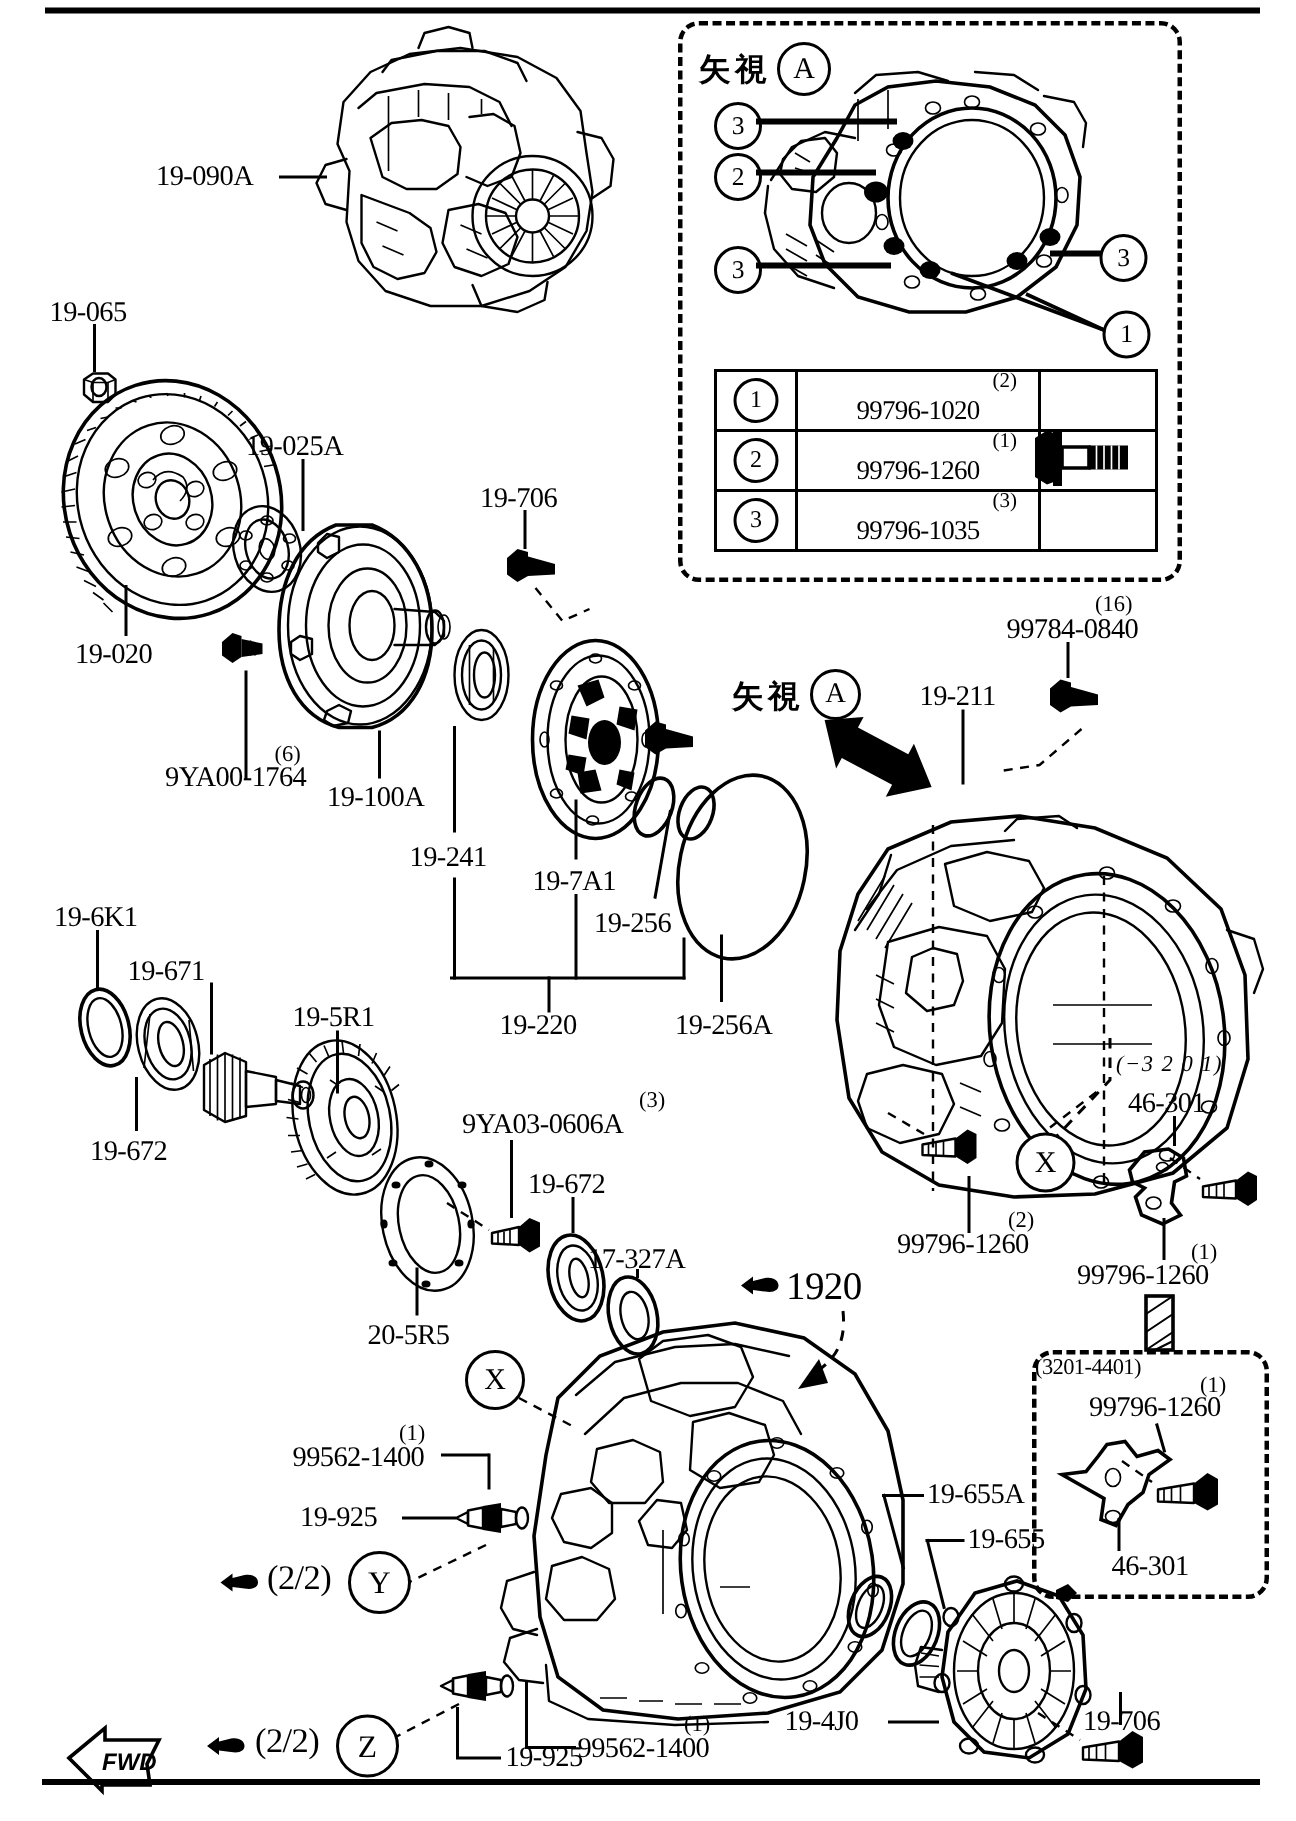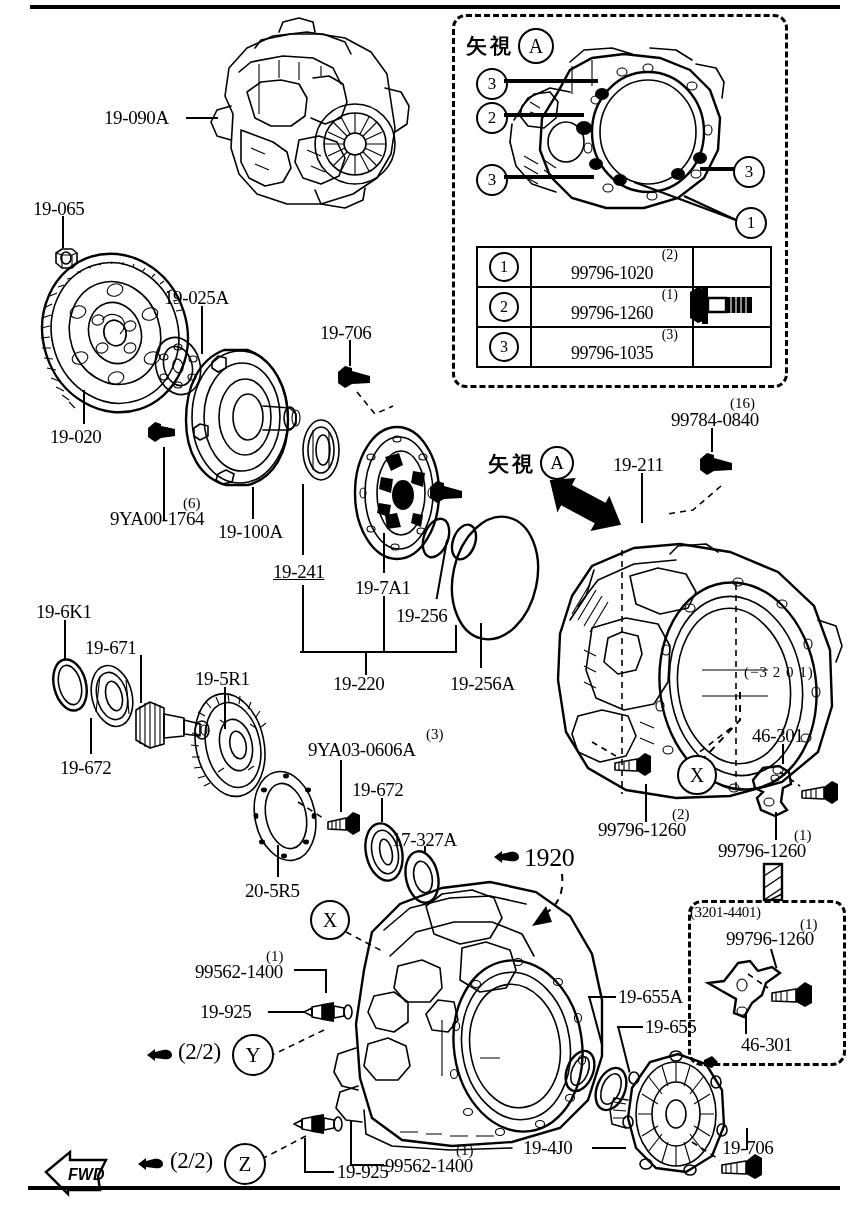--- a/index.html
+++ b/index.html
@@ -166,21 +166,21 @@
   </svg>
   <div class="lbl" style="left:218px;top:522px;">19-100A</div>
   <div class="ln lnv" style="left:252px;top:487px;height:32px;"></div>
 
   <svg class="abs" style="left:296px;top:418px;" width="50" height="64">
     <ellipse class="s" cx="25" cy="32" rx="18" ry="30"></ellipse>
     <ellipse class="s" cx="25" cy="32" rx="13" ry="23"></ellipse>
     <ellipse class="s" cx="27" cy="32" rx="7" ry="15"></ellipse>
     <path class="s1" d="M17,12 L17,52 M33,14 L33,50"></path>
   </svg>
-  <div class="lbl" style="left:273px;top:562px;text-decoration:underline;">19-241</div>
+  <div class="lbl" style="left:273px;top:562px;">19-241</div>
   <div class="ln lnv" style="left:302px;top:484px;height:71px;"></div>
   <div class="ln lnv" style="left:302px;top:585px;height:68px;"></div>
 
   <svg class="abs" style="left:345px;top:423px;" width="110" height="140" viewBox="0 0 110 140">
     <ellipse class="s2" cx="52" cy="70" rx="42" ry="66"></ellipse>
     <ellipse class="s" cx="54" cy="70" rx="34" ry="56"></ellipse>
     <ellipse class="s" cx="56" cy="70" rx="24" ry="42"></ellipse>
     <ellipse class="sf" cx="58" cy="72" rx="11" ry="15"></ellipse>
     <ellipse class="s1" cx="58" cy="72" rx="5" ry="7" fill="#fff"></ellipse>
     <path class="sf" d="M40,34 L54,30 L58,42 L46,48 Z"></path>
@@ -451,21 +451,21 @@
     <path class="s" d="M32,11 L10,15 L10,22 L32,23 Z"></path>
     <path class="s1" d="M14,14 L14,22 M19,14 L19,22 M24,13 L24,23"></path>
   </svg>
   <svg class="abs" style="left:590px;top:740px;" width="30" height="20">
     <path class="dashthin" d="M2,2 L26,16"></path>
   </svg>
   <div class="ln lnv" style="left:645px;top:784px;height:38px;"></div>
   <div class="lbl" style="left:598px;top:820px;">99796-1260</div>
   <div class="qty" style="left:672px;top:806px;">(2)</div>
 
-  <div class="lbl sm" style="left:744px;top:665px;letter-spacing:1px;">(−3 2 0 1)</div>
+  <div class="lbl sm" style="left:744px;top:703px;letter-spacing:1px;font-style:italic;">(−3 2 0 1)</div>
   <div class="lbl" style="left:752px;top:726px;">46-301</div>
   <div class="ln lnv" style="left:782px;top:744px;height:20px;"></div>
   <svg class="abs" style="left:745px;top:758px;" width="70" height="70">
     <path class="s2" d="M8,22 L18,10 L34,8 L44,14 L46,26 L38,30 L36,44 L42,52 L30,58 L16,52
                         L12,40 L18,34 L10,30 Z"></path>
     <ellipse class="s1" cx="24" cy="44" rx="5" ry="4"></ellipse>
     <ellipse class="s1" cx="30" cy="20" rx="4" ry="3"></ellipse>
   </svg>
   <svg class="abs" style="left:792px;top:777px;" width="50" height="34">
     <path class="sf" d="M32,10 L40,4 L46,7 L46,23 L40,27 L32,22 Z"></path>

